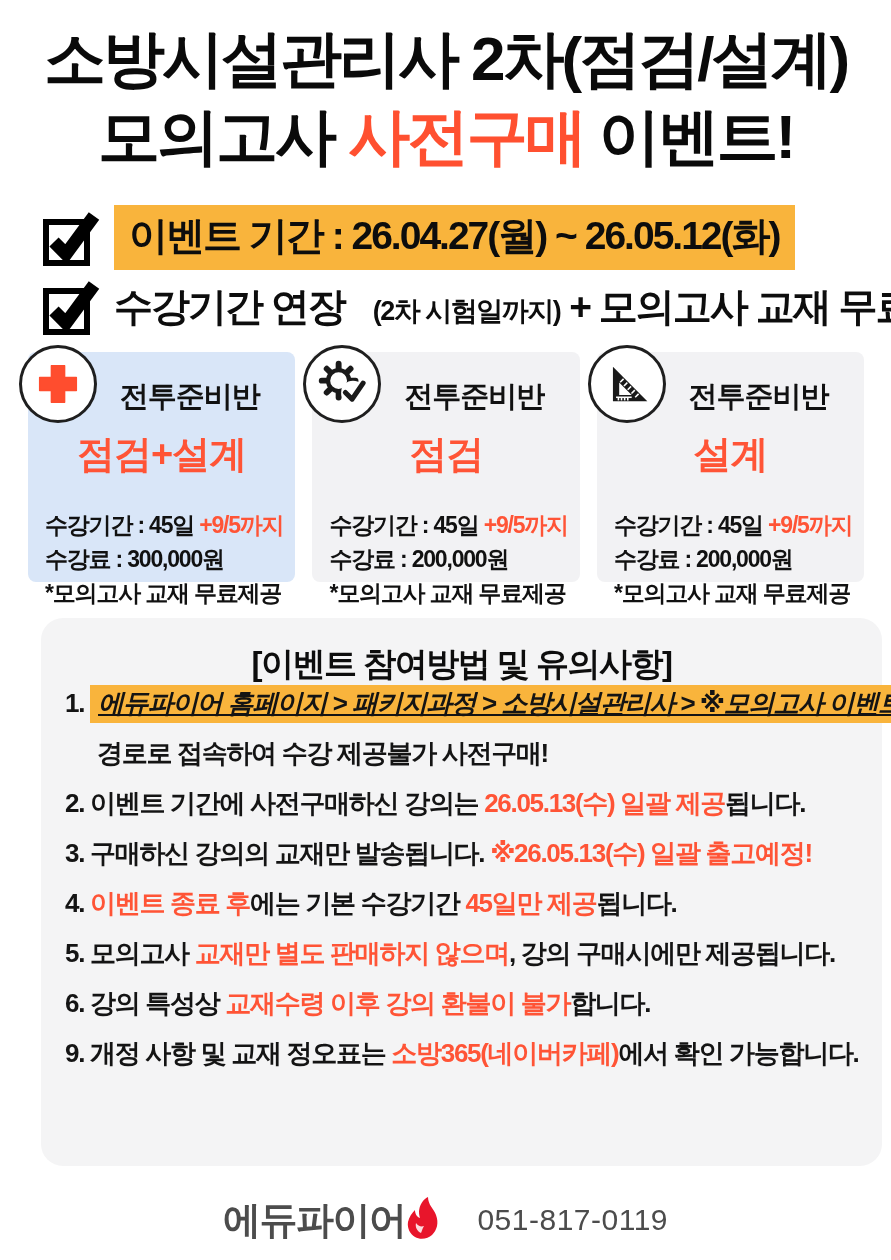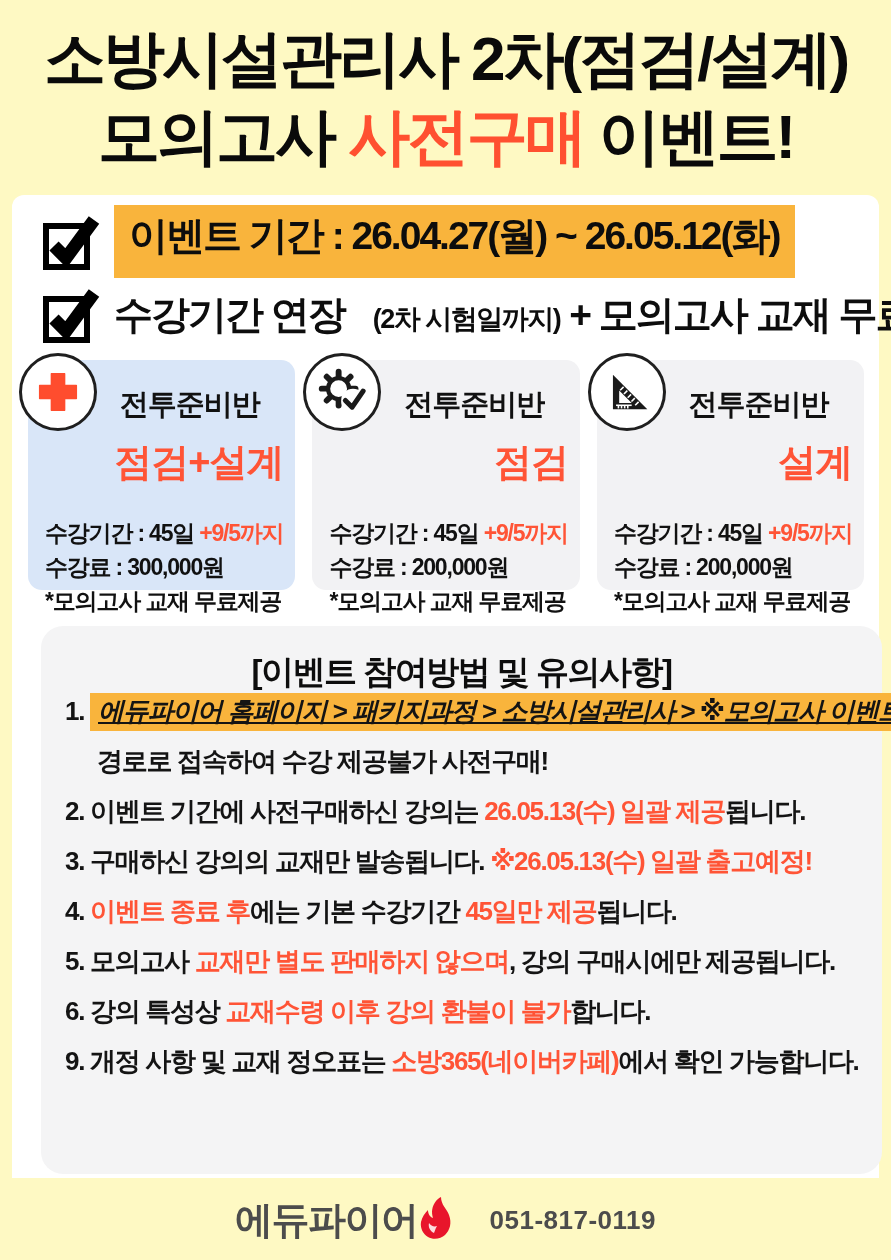--- a/index.html
+++ b/index.html
@@ -1,72 +1,72 @@
 <!DOCTYPE html>
 <html><head>
 <meta charset="utf-8">
 <style>
   * { margin:0; padding:0; box-sizing:border-box; }
   html,body { width:891px; }
   body {
     font-family:"Liberation Sans","DejaVu Sans",sans-serif;
     background:#B6D7F8;
   }
-  .page { width:891px; height:1260px; background:#fef9c3; overflow:hidden; position:relative; }
+  .page { width:891px; height:1260px; background:#ffffff; overflow:hidden; position:relative; }
 
   
   .header { height:195px; padding-top:20px; text-align:center; }
   .title-line {
     font-size:62px; font-weight:900; letter-spacing:-3px; color:#0a0a0a;
     line-height:1.26; white-space:nowrap;
   }
   .title-accent { color:#FF5030; }
 
   
   .panel {
     margin:0 12px; width:867px; height:983px; background:#ffffff;
     border-radius:12px 12px 0 0; padding:10px 16px 0;
   }
 
   
   .check-row { display:flex; align-items:center; margin-left:14px; }
   .check-row + .check-row { margin-top:8px; }
   .checkbox-svg { width:58px; height:58px; flex:0 0 auto; margin-right:14px; }
   .check-text { font-size:39px; font-weight:800; letter-spacing:-2px; color:#0d0d0d; white-space:nowrap; }
-  .hl-yellow { background:#F9B43C; padding:4px 15px 15px; }
+  .hl-yellow { background:#F9B43C; padding:4px 15px 7px; }
   .check-small { font-size:27px; letter-spacing:-1.5px;margin-left:28px; }
 
   
   .cards { display:flex; gap:17px; margin-top:16px; }
-  .card { flex:1; height:230px; border-radius:14px; position:relative; padding:25px 12px 0; }
+  .card { flex:1; height:230px; border-radius:8px; position:relative; padding:25px 12px 0; }
   .card--blue { background:#D9E6F8; }
   .card--gray { background:#F2F2F4; }
   .badge {
     position:absolute; top:-7px; left:-9px; width:78px; height:78px;
     background:#fff; border:3px solid #1f1f1f; border-radius:50%;
     display:flex; align-items:center; justify-content:center;
   }
   .card-title { margin-left:56px; text-align:center; font-size:29px; font-weight:800; letter-spacing:-1px; color:#111; }
-  .card-subject { text-align:right; font-size:38px; font-weight:900; letter-spacing:-1px; color:#FF5436; margin-top:12px; }
+  .card-subject { text-align:center; font-size:38px; font-weight:900; letter-spacing:-1px; color:#FF5436; margin-top:12px; }
   .card-details { margin-top:28px; padding-left:5px; font-size:23px; font-weight:800; letter-spacing:-1.2px; line-height:1.48; color:#111; white-space:nowrap; }
   .orange { color:#FF5436; }
 
   
   .notice { margin:36px 13px 0; width:841px; height:548px; background:#F4F4F5; border-radius:22px; padding:24px 24px 0; }
   .notice-title { text-align:center; font-size:33px; font-weight:900; letter-spacing:-1.5px; color:#0d0d0d; }
   .n-item { font-size:26px; font-weight:700; letter-spacing:-1.3px; line-height:1.27; color:#141414; margin-bottom:17px; white-space:nowrap; }
   .n-hl { background:#F9B43C; font-style:italic; text-decoration:underline; font-weight:800; padding:3px 8px 5px; }
   .n-indent { padding-left:32px; }
   .n-ex { font-weight:800; text-decoration:underline; }
 
   
   .footer { height:84px; display:flex; align-items:center; justify-content:center; gap:36px; }
   .brand { display:flex; align-items:center; font-size:38px; font-weight:800; letter-spacing:-1.5px; color:#4C4C4C; }
   .flame-svg { width:34px; height:44px; margin-left:2px; margin-top:-4px; }
-  .phone { font-size:26px; font-weight:700; letter-spacing:0.5px; color:#4C4C4C; }
+  .phone { font-size:30px; font-weight:400; letter-spacing:0.5px; color:#4C4C4C; }
 </style>
 </head>
 <body>
 
 <div class="page">
 
   <div class="header">
     <div class="title-line"><span>소방시설관리사 2차(점검/설계)</span></div>
     <div class="title-line"><span>모의고사 </span><span class="title-accent">사전구매</span><span> 이벤트!</span></div>
   </div>

